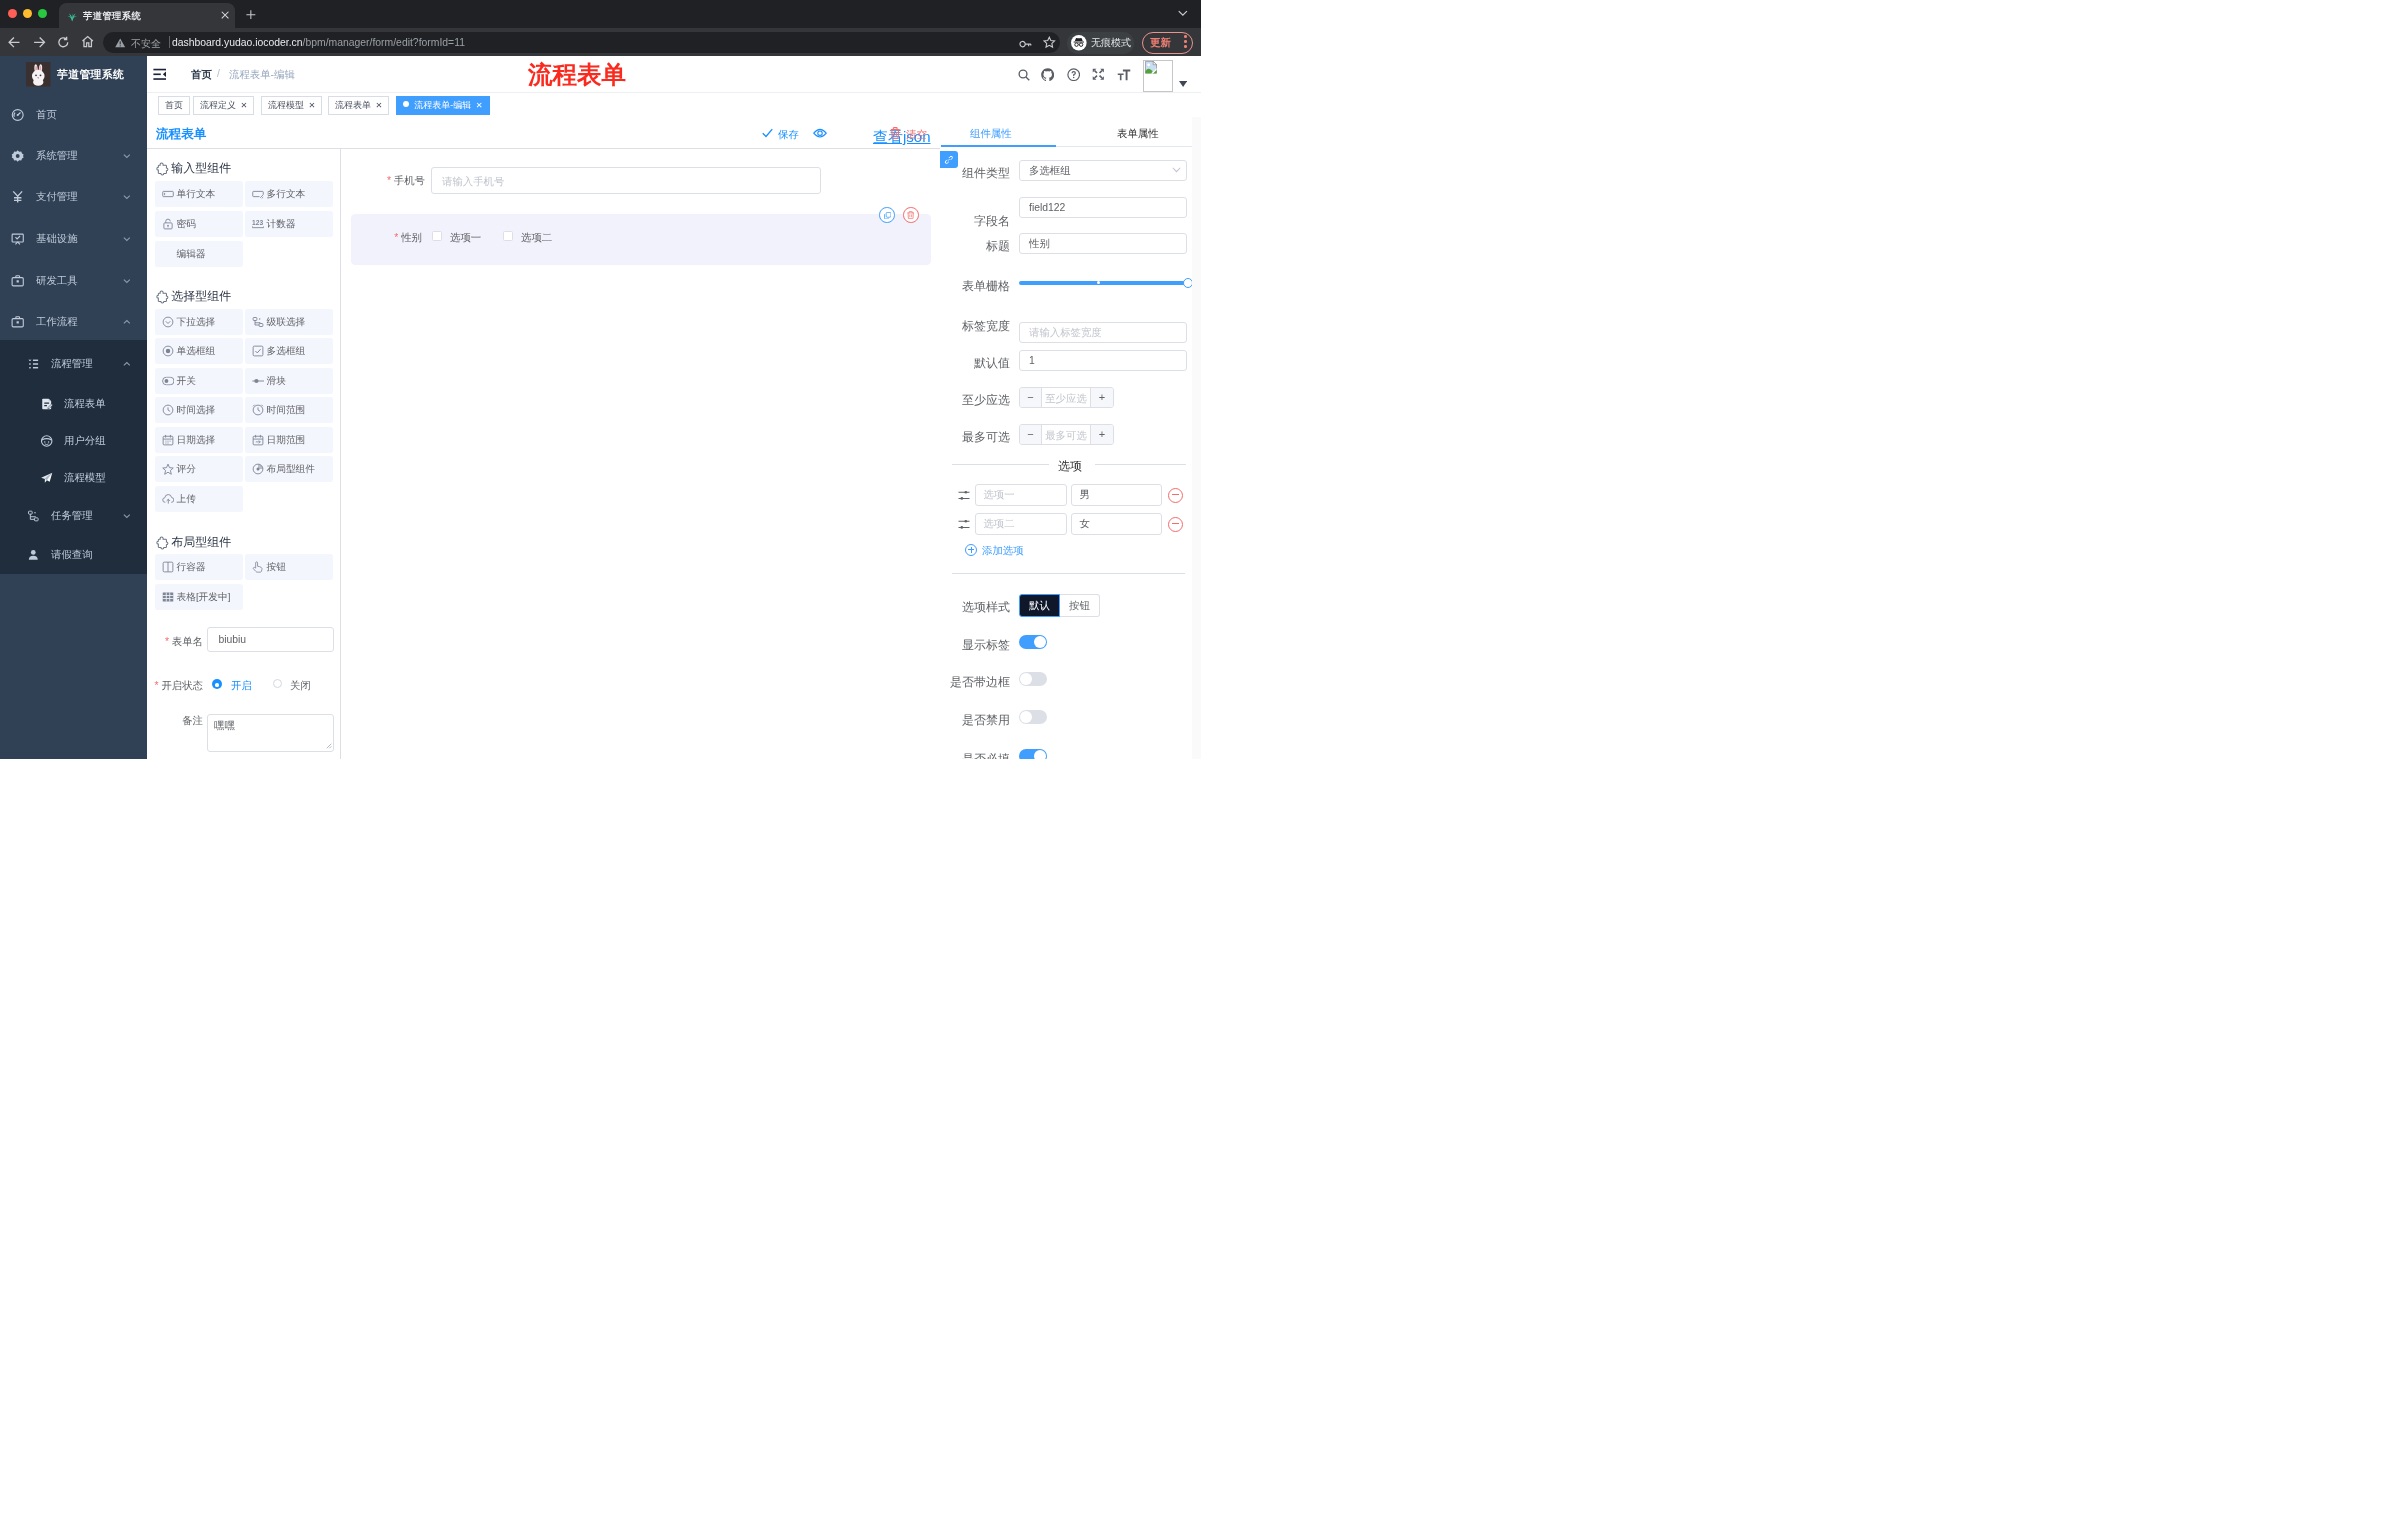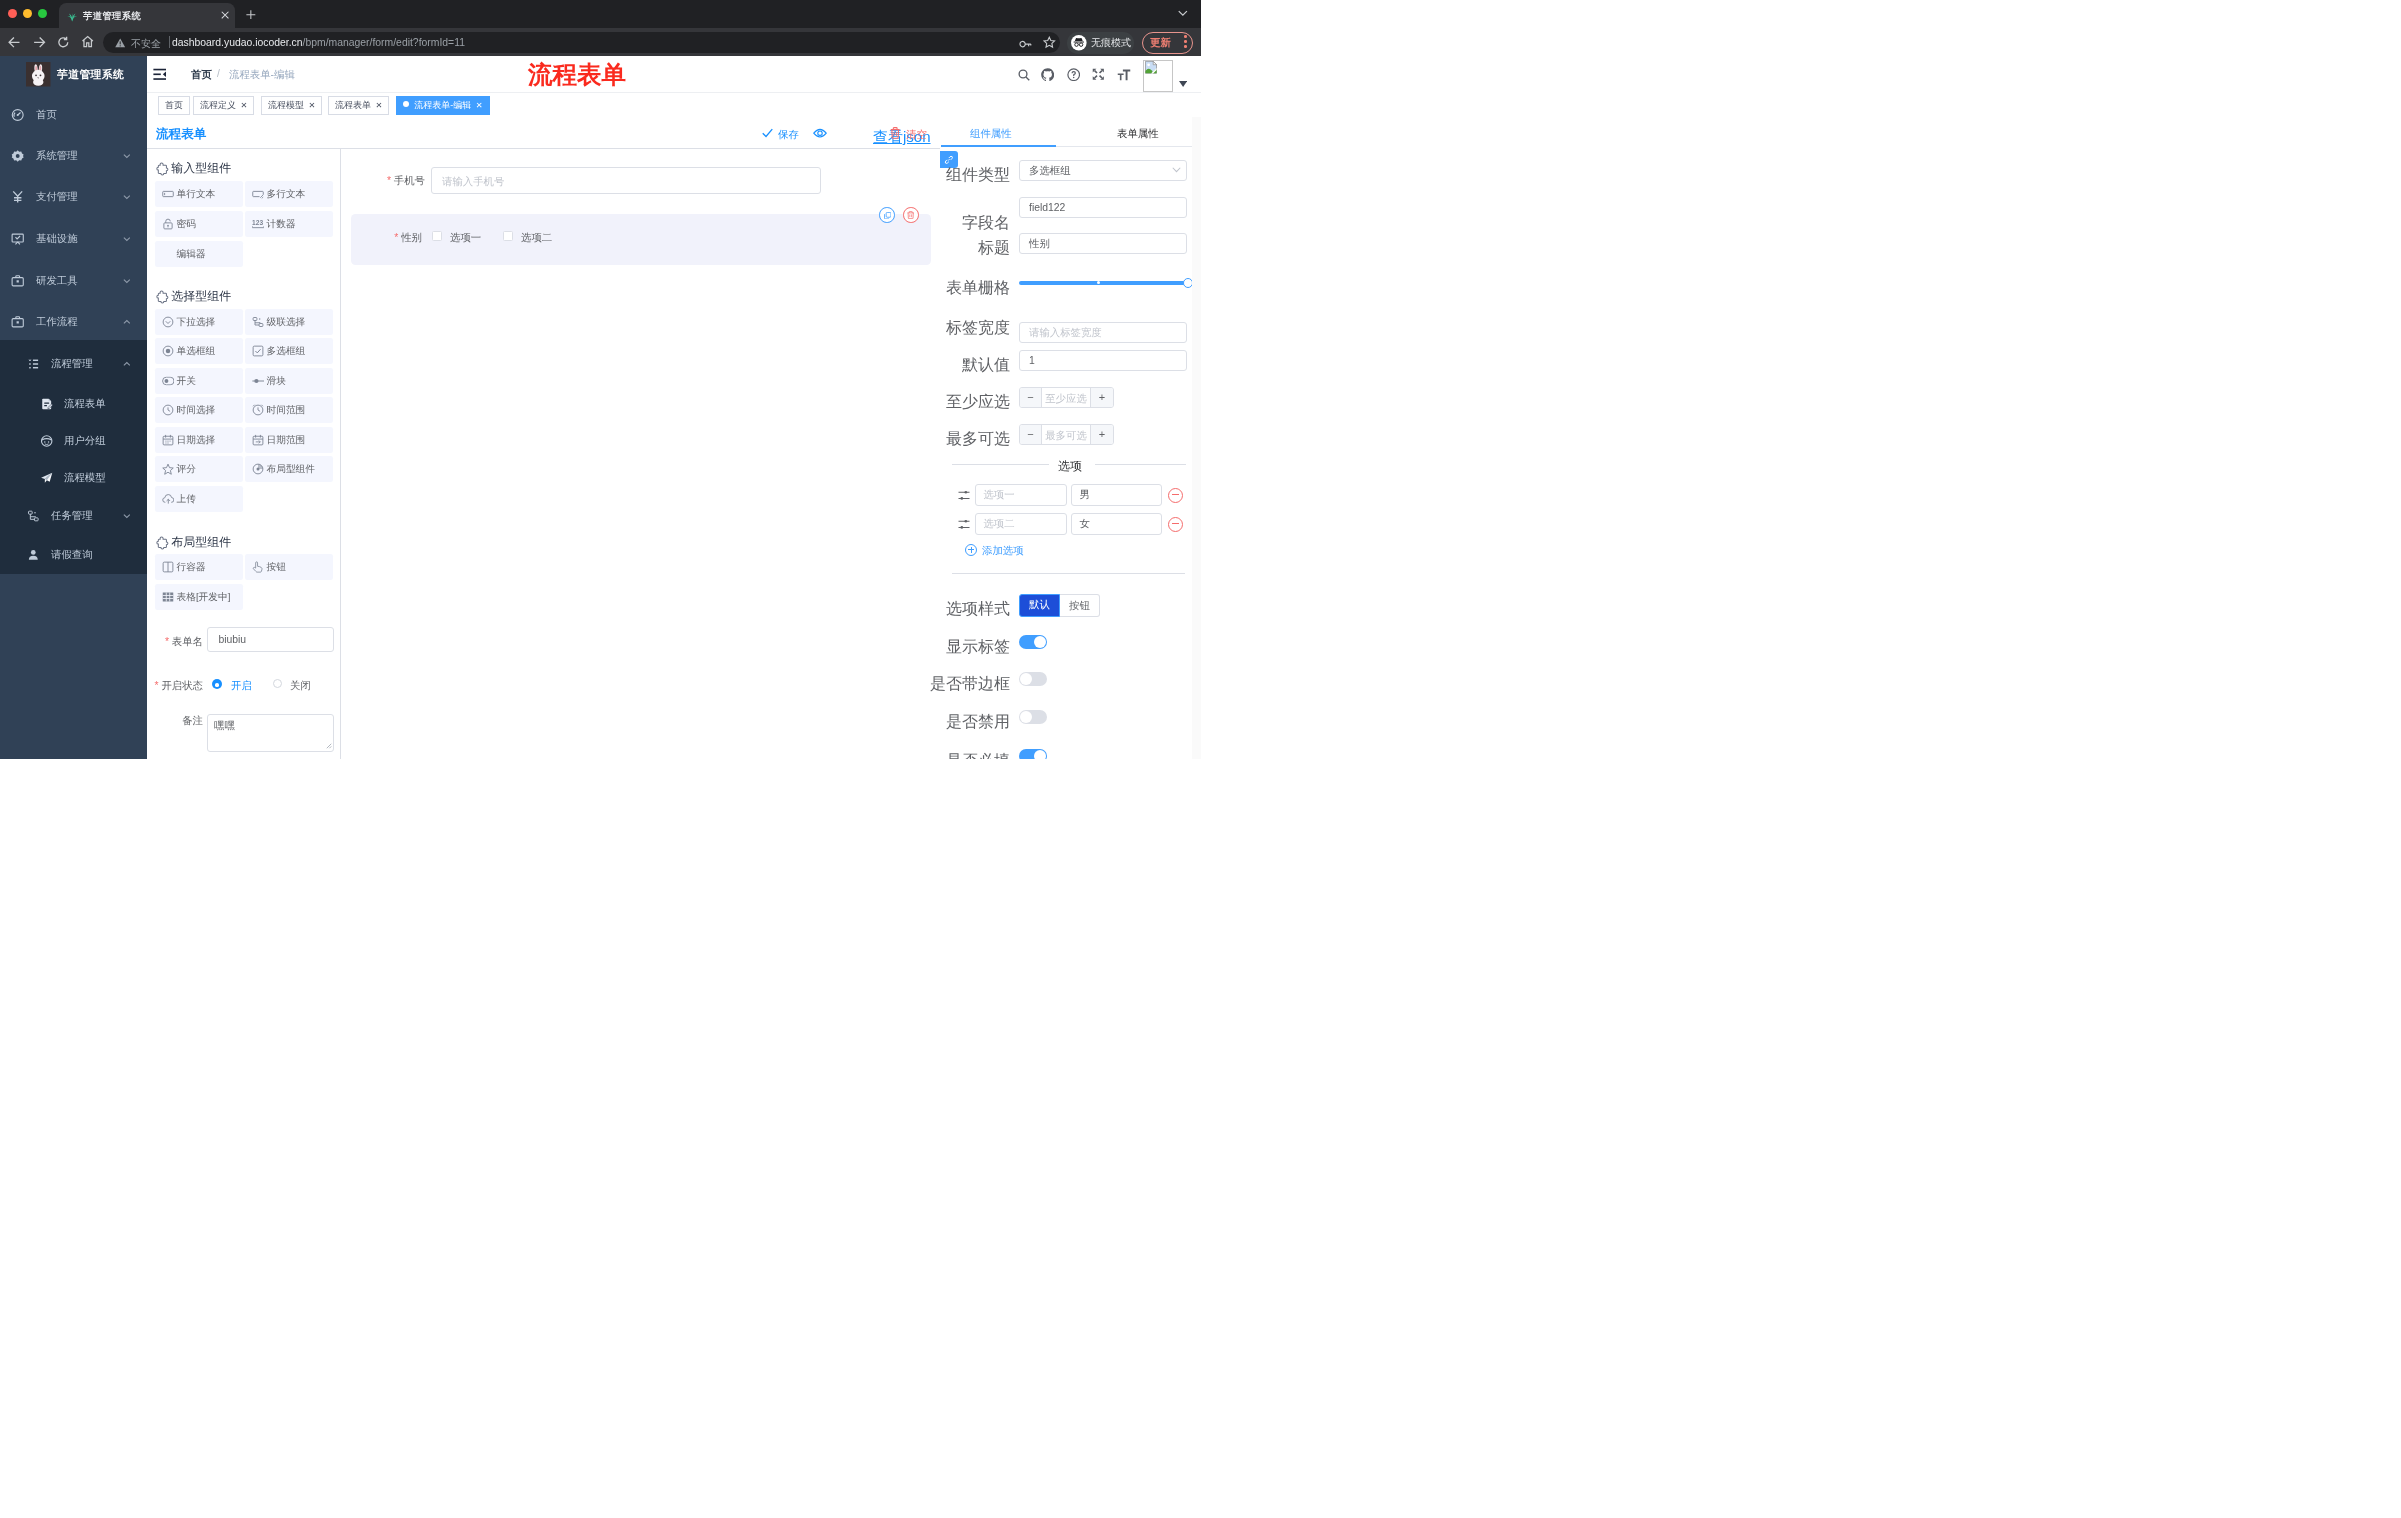--- a/index.html
+++ b/index.html
@@ -41,21 +41,21 @@
   .sech .t { margin-left:16.3px; }
   
   .inp { position:absolute; border:0.7px solid #dcdfe6; border-radius:3px; background:#fff; font-size:10.4px; color:#606266; }
   .ph { color:#c0c4cc; }
   .star { color:#f56c6c; }
   .flabel { position:absolute; font-size:10.4px; color:#606266; white-space:nowrap; }
   
   #rpanel { left:940px; top:117px; width:260px; height:642px; background:#fff; }
   #vdiv1 { left:340px; top:149px; width:0.7px; height:610px; background:#dcdfe6; }
   #vdiv2 { left:940px; top:117px; width:0.7px; height:642px; background:#dcdfe6; }
-  .rlabel { position:absolute; font-size:16px; color:#606266; text-align:right; right:191px; white-space:nowrap; }
+  .rlabel { position:absolute; font-size:12px; color:#606266; text-align:right; right:191px; white-space:nowrap; }
   .switch { position:absolute; left:1019px; width:28px; height:14px; border-radius:7.4px; }
   .switch .knob { position:absolute; top:1.1px; width:12px; height:12px; border-radius:50%; background:#fff; }
   .on { background:#409eff; } .on .knob { right:1.1px; }
   .off { background:#dcdfe6; } .off .knob { left:1.1px; }
 </style>
 </head>
 <body>
 <div id="page">
 
   <div class="abs" id="tabstrip"></div>
@@ -602,21 +602,21 @@
   <div class="inp" style="left:1071px;top:513px;width:91px;height:21.5px;line-height:20px;padding-left:7.4px;">女</div>
   <div class="abs" style="left:1168px;top:517px;width:15px;height:15px;border-radius:50%;border:1px solid #f56c6c;"></div>
   <div class="abs" style="left:1172px;top:523px;width:7.4px;height:1.2px;background:#f56c6c;"></div>
   <div class="abs" style="left:965px;top:544px;width:12px;height:12px;border-radius:50%;border:1px solid #409eff;"></div>
   <div class="abs" style="left:968px;top:549px;width:6px;height:1.1px;background:#409eff;"></div>
   <div class="abs" style="left:971px;top:547px;width:1.1px;height:6px;background:#409eff;"></div>
   <div class="abs" style="left:982px;top:544px;font-size:10.4px;color:#409eff;">添加选项</div>
   <div class="abs" style="left:952px;top:573px;width:233px;height:0.7px;background:#dcdfe6;"></div>
 
   <div class="rlabel" style="top:599px;">选项样式</div>
-  <div class="abs" style="left:1019px;top:594px;width:41px;height:23px;background:#1d4ed8;border:0.7px solid #409eff;border-radius:3px 0 0 3px;color:#fff;font-size:10.4px;text-align:center;line-height:21.5px;font-family:Liberation Mono, monospace;">默认</div>
+  <div class="abs" style="left:1019px;top:594px;width:41px;height:23px;background:#0f172a;border:0.7px solid #409eff;border-radius:3px 0 0 3px;color:#fff;font-size:10.4px;text-align:center;line-height:21.5px;">默认</div>
   <div class="abs" style="left:1060px;top:594px;width:40px;height:23px;background:#fff;border:0.7px solid #dcdfe6;border-left:none;border-radius:0 3px 3px 0;color:#606266;font-size:10.4px;text-align:center;line-height:21.5px;">按钮</div>
   <div class="rlabel" style="top:637px;">显示标签</div>
   <div class="switch on" style="top:635px;">
       <span class="knob"></span>
     </div>
   <div class="rlabel" style="top:674px;">是否带边框</div>
   <div class="switch off" style="top:672px;">
       <span class="knob"></span>
     </div>
   <div class="rlabel" style="top:712px;">是否禁用</div>

